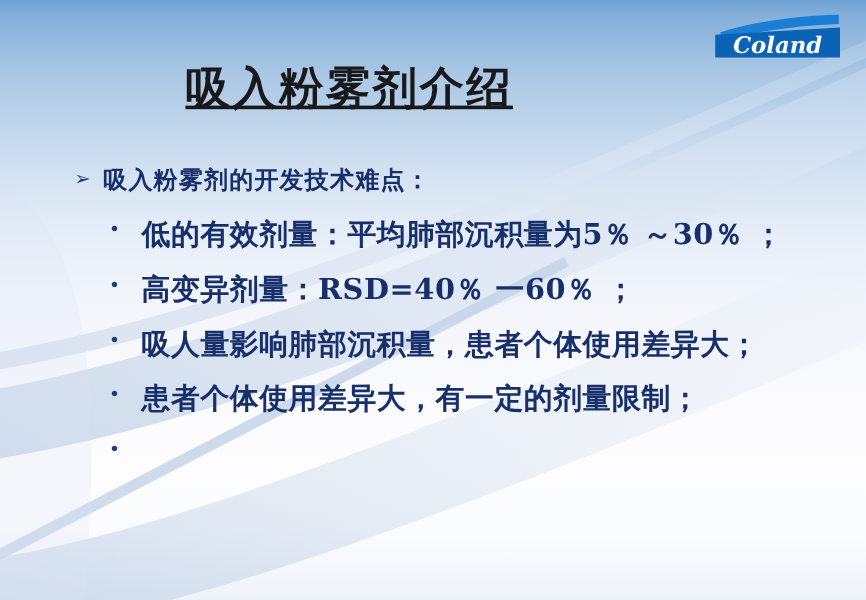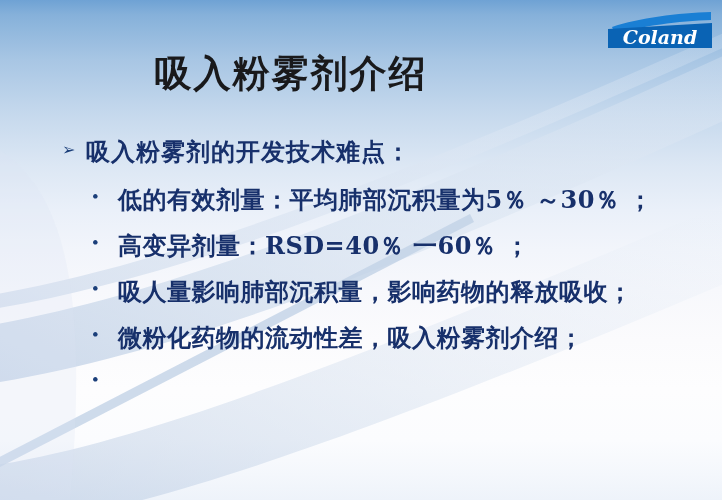--- a/index.html
+++ b/index.html
@@ -36,21 +36,21 @@
   #swoosh-layer {
     position: absolute;
     inset: 0;
     pointer-events: none;
   }
 
   
   #logo {
     position: absolute;
     top: 12px;
-    right: 6px;
+    right: 18px;
     width: 112px;
     height: 40px;
   }
   #logo-wordmark {
     position: absolute;
     left: 0;
     top: 0;
     width: 112px;
     height: 40px;
   }
@@ -62,20 +62,21 @@
     left: 0;
     width: 582px;
     text-align: center;
     font-family: "DejaVu Serif", "Liberation Serif", serif;
     font-size: 37px;
     font-weight: 700;
     letter-spacing: 2px;
     color: #19191b;
     line-height: 1.15;
     white-space: nowrap;
+    text-decoration: underline;
   }
 
   
   #content {
     position: absolute;
     top: 138px;
     left: 0;
     width: 722px;
   }
 
@@ -86,22 +87,22 @@
     margin-bottom: 14px;
   }
   .lvl1-marker {
     flex: 0 0 auto;
     width: 24px;
     margin-top: 4px;
     color: #1b3f7a;
     line-height: 1;
   }
   .lvl1-text {
-    font-family: Liberation Mono, monospace;
-    font-size: 24px;
+    font-family: Liberation Sans, sans-serif;
+    font-size: 20px;
     font-weight: 700;
     color: #17306b;
     letter-spacing: 1px;
     line-height: 1.3;
     white-space: nowrap;
   }
 
   .lvl2 {
     display: flex;
     align-items: flex-start;
@@ -185,26 +186,26 @@
       <span class="lvl2-text">低的有效剂量：平均肺部沉积量为5％ ～30％ ；</span>
     </div>
 
     <div class="lvl2">
       <span class="lvl2-marker">•</span>
       <span class="lvl2-text">高变异剂量：RSD=40％ 一60％ ；</span>
     </div>
 
     <div class="lvl2">
       <span class="lvl2-marker">•</span>
-      <span class="lvl2-text">吸人量影响肺部沉积量，影响药物的释放吸收；</span>
-    </div>
-
-    <div class="lvl2">
-      <span class="lvl2-marker">•</span>
-      <span class="lvl2-text">微粉化药物的流动性差，吸入粉雾剂介绍；</span>
+      <span class="lvl2-text">吸人量影响肺部沉积量，患者个体使用差异大；</span>
+    </div>
+
+    <div class="lvl2">
+      <span class="lvl2-marker">•</span>
+      <span class="lvl2-text">患者个体使用差异大，有一定的剂量限制；</span>
     </div>
 
     <div class="lvl2">
       <span class="lvl2-marker">•</span>
     </div>
 
   </div>
 </div>
 
 </body></html>

